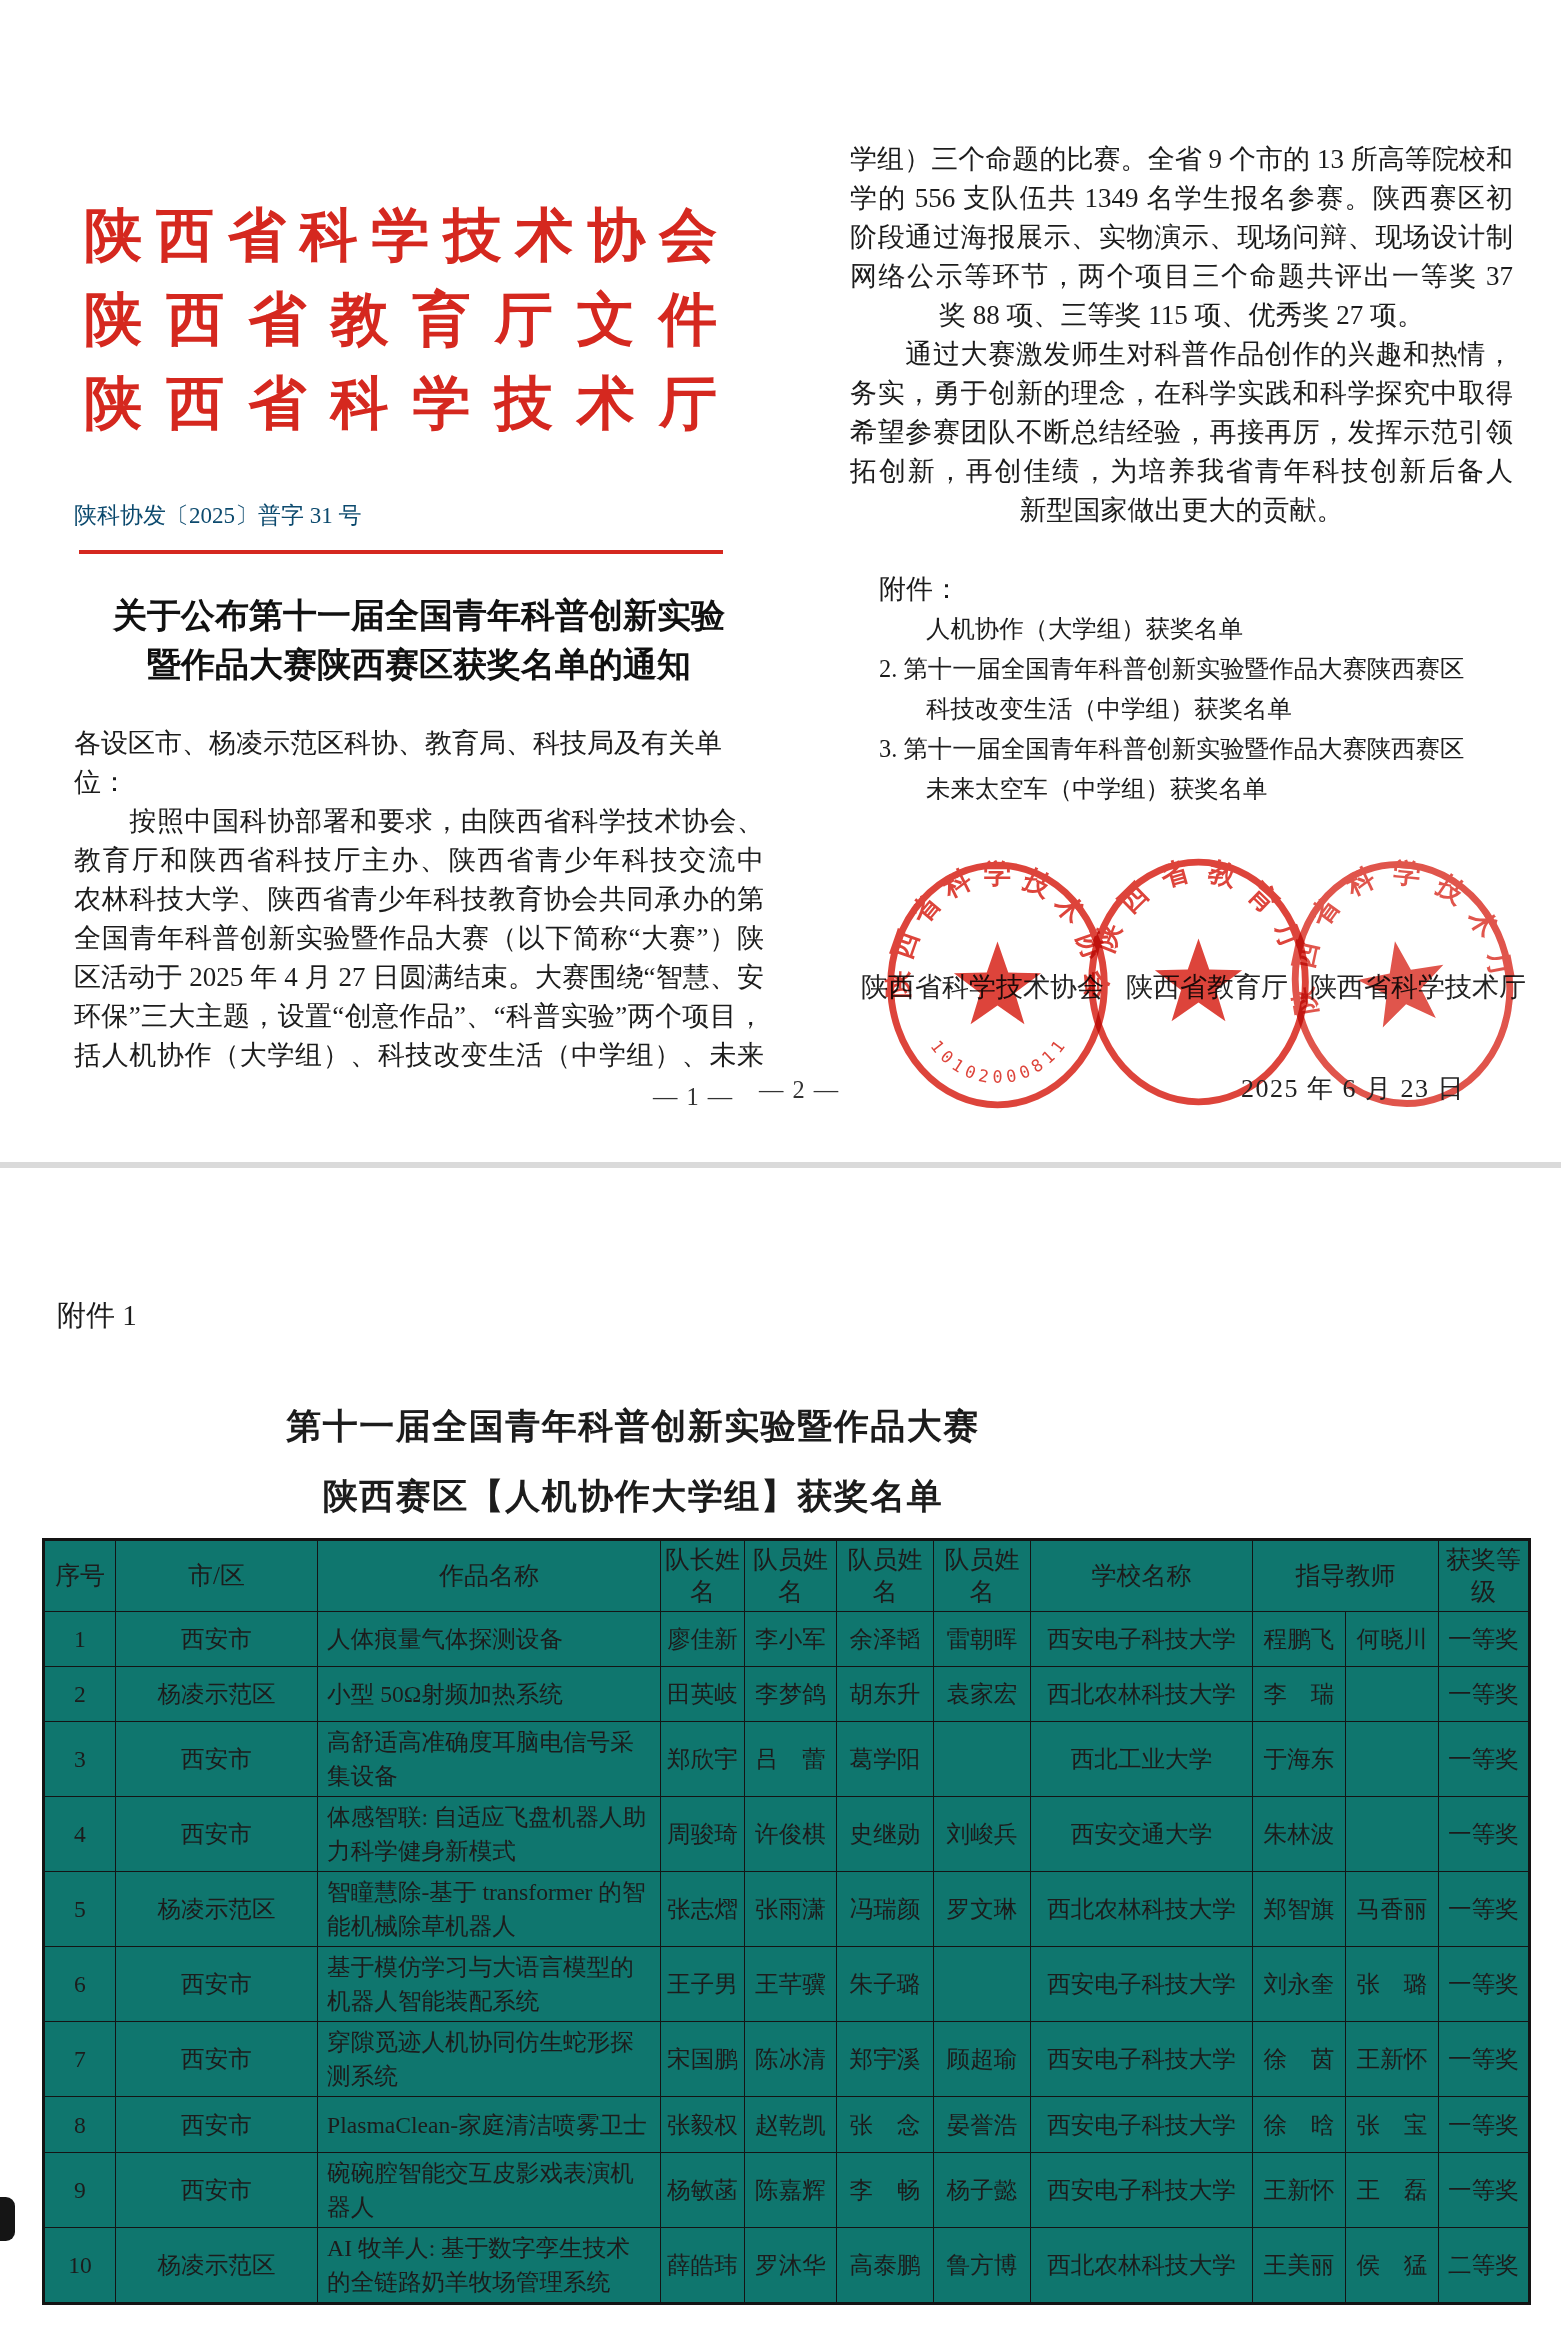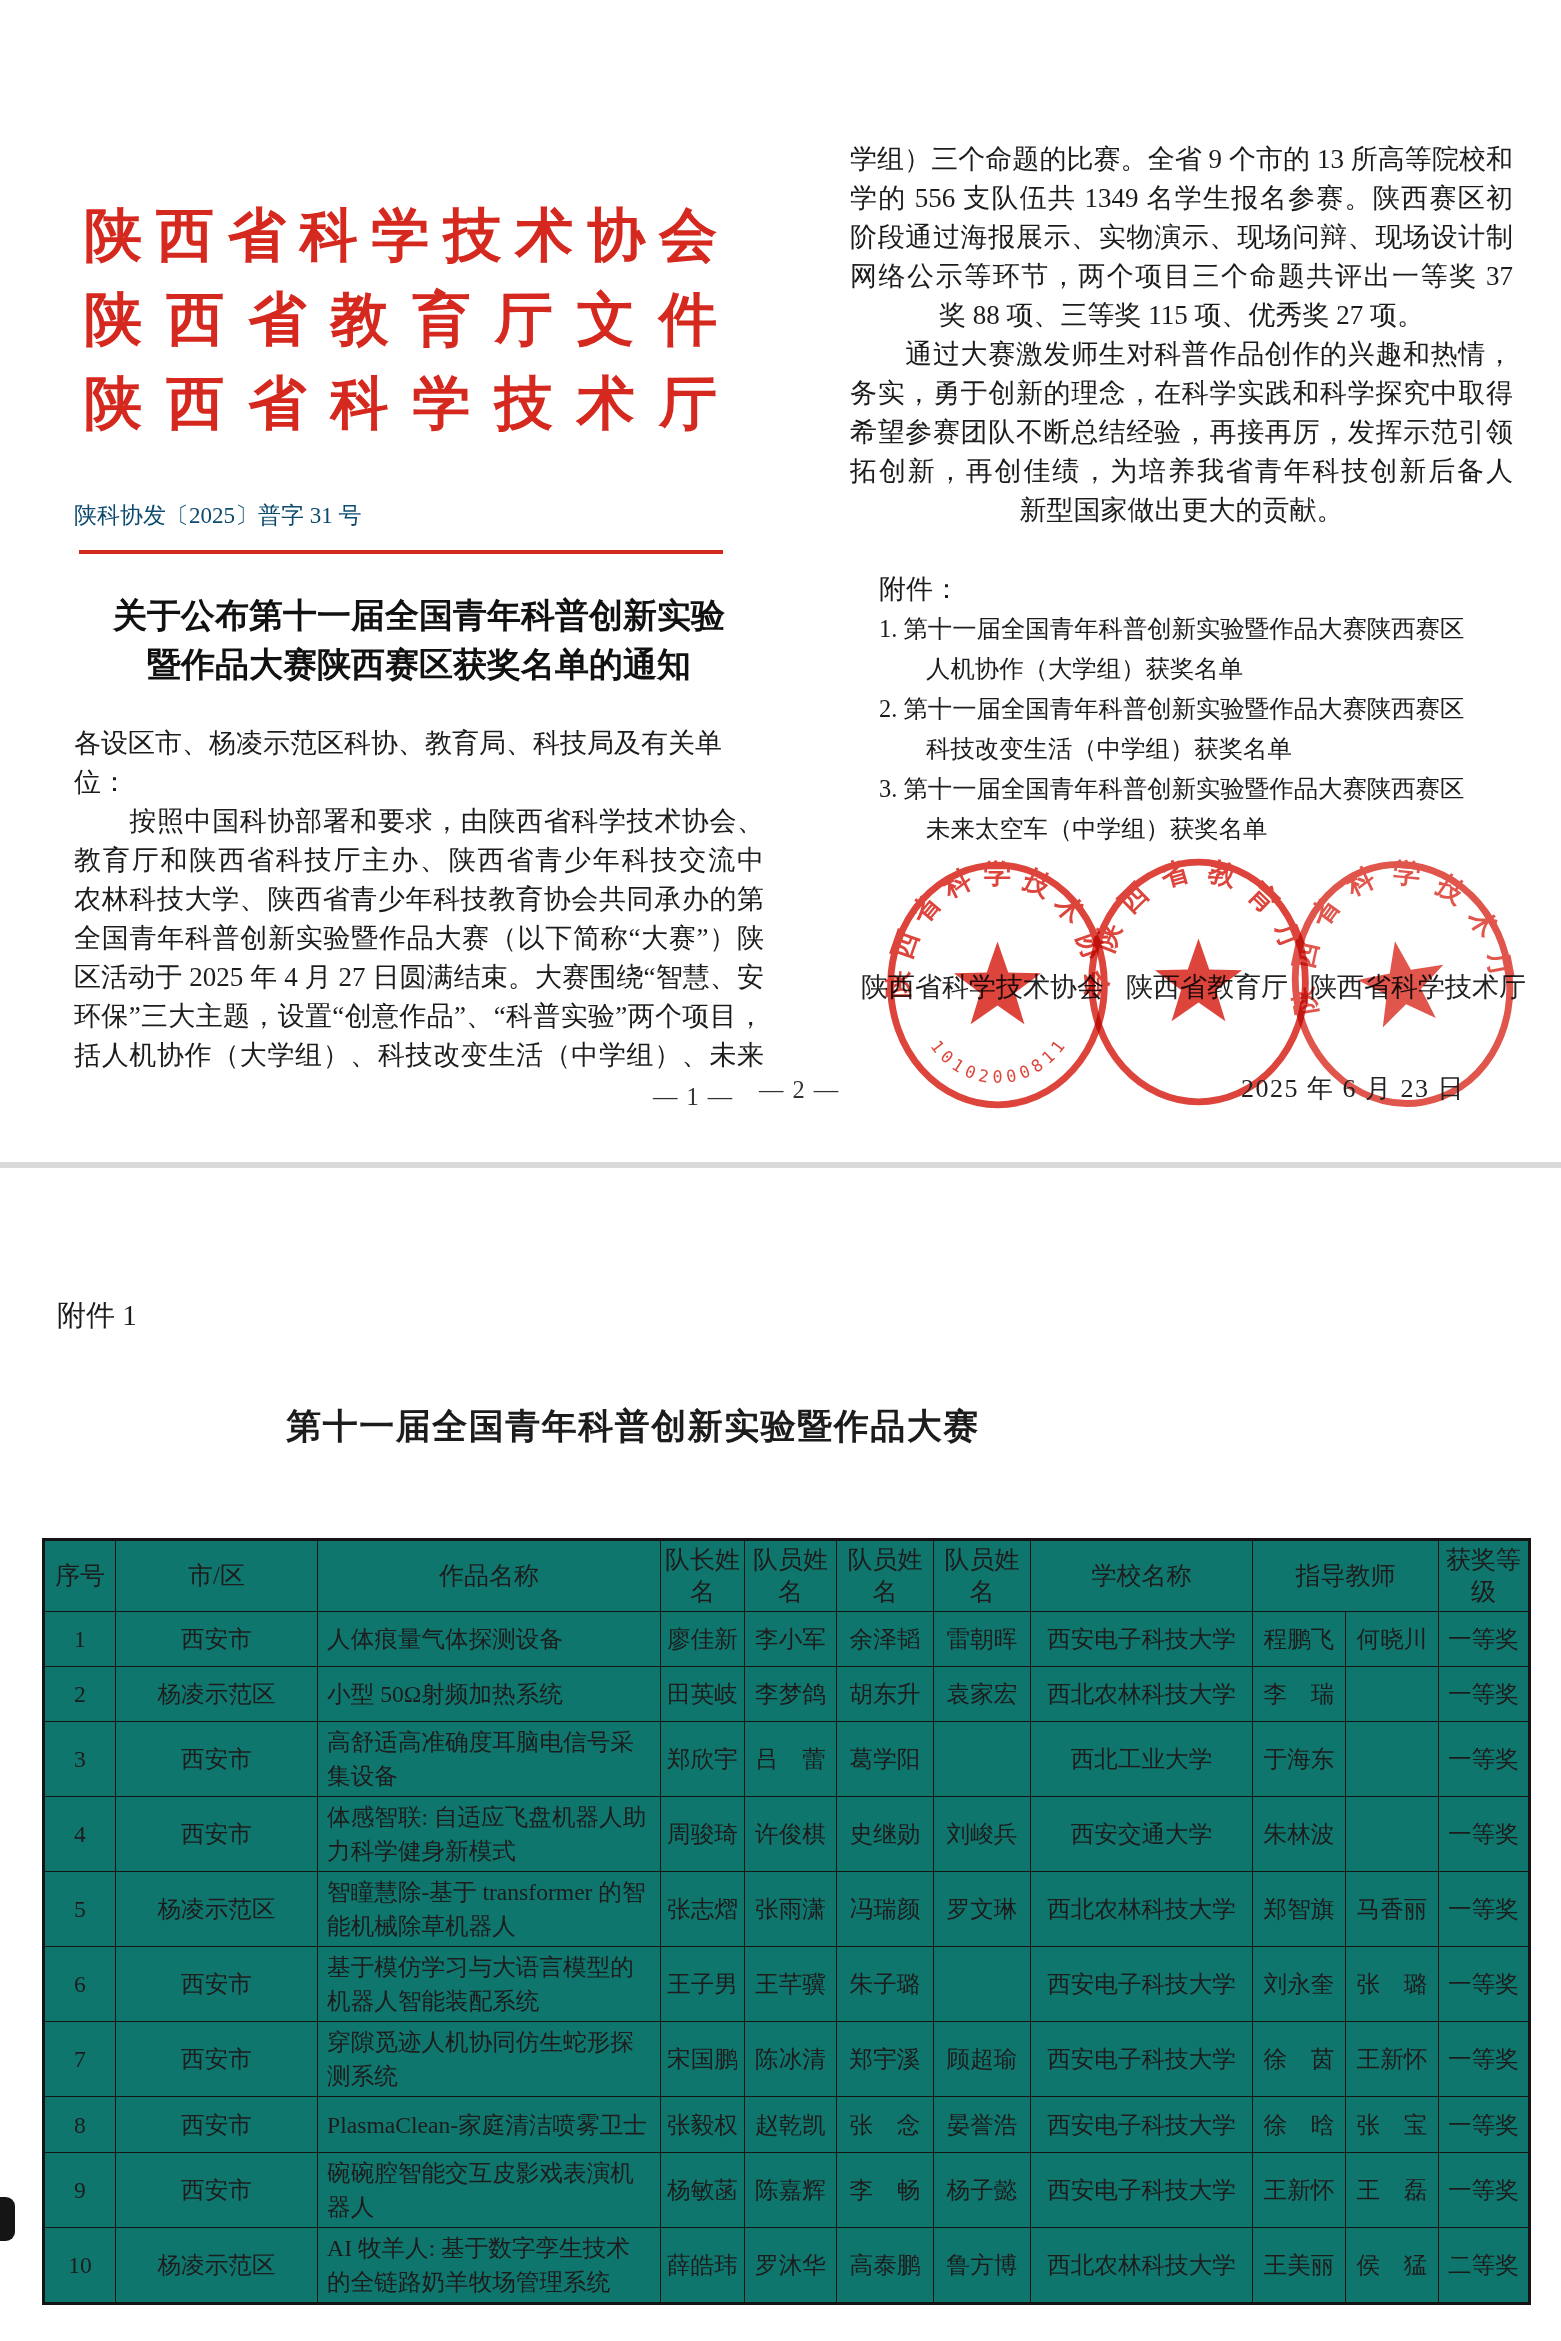--- a/index.html
+++ b/index.html
@@ -90,21 +90,20 @@
         <div class="bodyline plain">奖 88 项、三等奖 115 项、优秀奖 27 项。</div>
         <div class="bodyline jline">　　通过大赛激发师生对科普作品创作的兴趣和热情，秉持求真</div>
         <div class="bodyline jline">务实，勇于创新的理念，在科学实践和科学探究中取得新的成果。</div>
         <div class="bodyline jline">希望参赛团队不断总结经验，再接再厉，发挥示范引领作用，开</div>
         <div class="bodyline jline">拓创新，再创佳绩，为培养我省青年科技创新后备人才、建设创</div>
         <div class="bodyline plain">新型国家做出更大的贡献。</div>
       </div>
     <div class="attach-label">附件：</div>
     <div id="p2-attachments">
         <div>
-          <div class="att-item-l1">1. 第十一届全国青年科普创新实验暨作品大赛陕西赛区</div>
           <div class="att-item-l2">人机协作（大学组）获奖名单</div>
         </div>
         <div>
           <div class="att-item-l1">2. 第十一届全国青年科普创新实验暨作品大赛陕西赛区</div>
           <div class="att-item-l2">科技改变生活（中学组）获奖名单</div>
         </div>
         <div>
           <div class="att-item-l1">3. 第十一届全国青年科普创新实验暨作品大赛陕西赛区</div>
           <div class="att-item-l2">未来太空车（中学组）获奖名单</div>
         </div>
@@ -138,20 +137,21 @@
           <polygon points="150,108 164.1,148.6 207.1,149.5 172.8,175.4 185.3,216.5 150,192 114.7,216.5 127.2,175.4 92.9,149.5 135.9,148.6" fill="#d92a1f"></polygon>
         </svg></div>
     </div>
   <div class="date-line">2025 年 6 月 23 日</div>
   <div class="pageno pageno-2">— 2 —</div>
 
   <div class="divider"></div>
 
   <div class="att1-label">附件 1</div>
   <div class="att1-title">第十一届全国青年科普创新实验暨作品大赛</div>
+  <div class="att1-title att1-title2">陕西赛区【人机协作大学组】获奖名单</div>
 
   <table class="award-table">
     <colgroup>
       <col style="width:72px">
         <col style="width:202px">
         <col style="width:343px">
         <col style="width:84px">
       <col style="width:92px">
         <col style="width:97px">
         <col style="width:97px">

